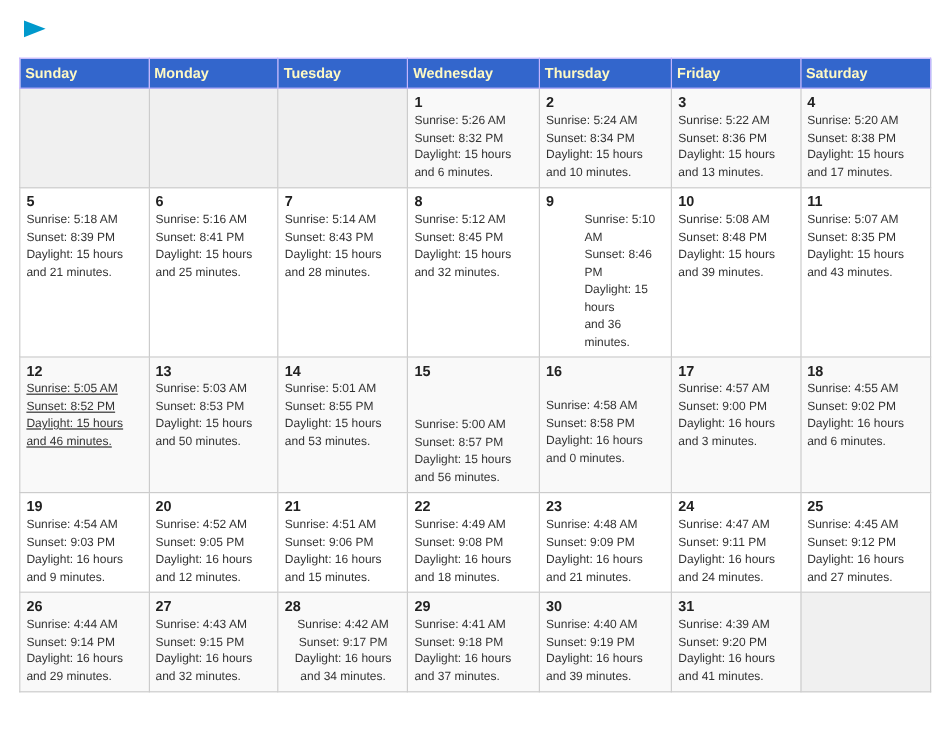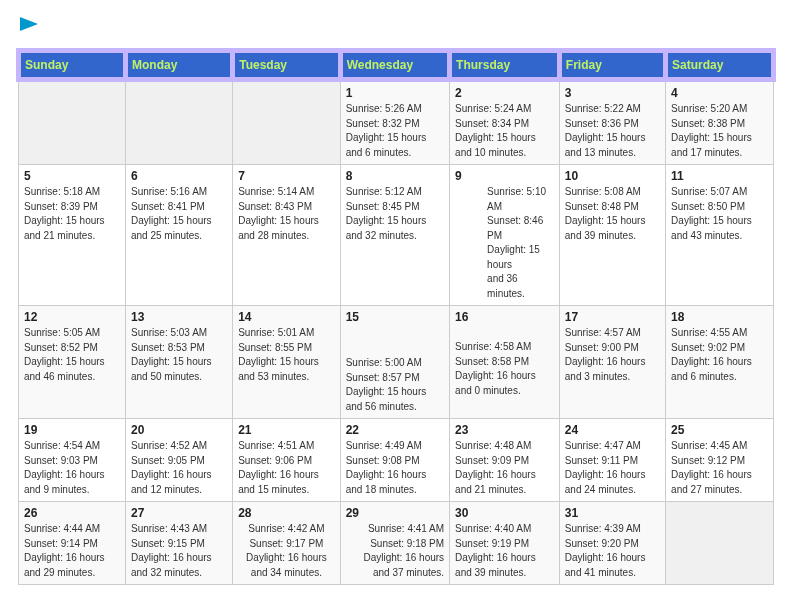--- a/index.html
+++ b/index.html
@@ -43,26 +43,26 @@
       color: #333;
       margin-top: 2px;
     }
     .calendar {
       width: 100%;
       border-collapse: collapse;
       font-size: 10.5px;
     }
     .calendar thead tr th {
       background-color: #3366cc;
-      color: #bef264;
+      color: #fef9c3;
       padding: 5px 4px;
       text-align: left;
       font-size: 12px;
       font-weight: bold;
-      border: 5px solid #c4b5fd;
+      border: 1px solid #c4b5fd;
     }
     .calendar tbody tr td {
       border: 1px solid #ccc;
       vertical-align: top;
       padding: 4px 5px;
       width: 113px;
       min-height: 80px;
       background: #fff;
     }
     .calendar tbody tr:nth-child(odd) td {
@@ -190,29 +190,29 @@
         <td>
           <span class="day-number">10</span>
           <div class="day-info" style="white-space: pre-line;">Sunrise: 5:08 AM
 Sunset: 8:48 PM
 Daylight: 15 hours
 and 39 minutes.</div>
         </td>
         <td>
           <span class="day-number">11</span>
           <div class="day-info" style="white-space: pre-line;">Sunrise: 5:07 AM
-Sunset: 8:50 PM
+Sunset: 8:35 PM
 Daylight: 15 hours
 and 43 minutes.</div>
         </td>
       </tr>
       <tr>
         <td>
           <span class="day-number">12</span>
-          <div class="day-info" style="white-space: pre-line;">Sunrise: 5:05 AM
+          <div class="day-info" style="white-space: pre-line; text-decoration: underline;">Sunrise: 5:05 AM
 Sunset: 8:52 PM
 Daylight: 15 hours
 and 46 minutes.</div>
         </td>
         <td>
           <span class="day-number">13</span>
           <div class="day-info" style="white-space: pre-line;">Sunrise: 5:03 AM
 Sunset: 8:53 PM
 Daylight: 15 hours
 and 50 minutes.</div>
@@ -321,21 +321,21 @@
         </td>
         <td>
           <span class="day-number">28</span>
           <div class="day-info" style="white-space: pre-line; text-align: center;">Sunrise: 4:42 AM
 Sunset: 9:17 PM
 Daylight: 16 hours
 and 34 minutes.</div>
         </td>
         <td>
           <span class="day-number">29</span>
-          <div class="day-info" style="white-space: pre-line; text-align: right;">Sunrise: 4:41 AM
+          <div class="day-info" style="white-space: pre-line;">Sunrise: 4:41 AM
 Sunset: 9:18 PM
 Daylight: 16 hours
 and 37 minutes.</div>
         </td>
         <td>
           <span class="day-number">30</span>
           <div class="day-info" style="white-space: pre-line;">Sunrise: 4:40 AM
 Sunset: 9:19 PM
 Daylight: 16 hours
 and 39 minutes.</div>

